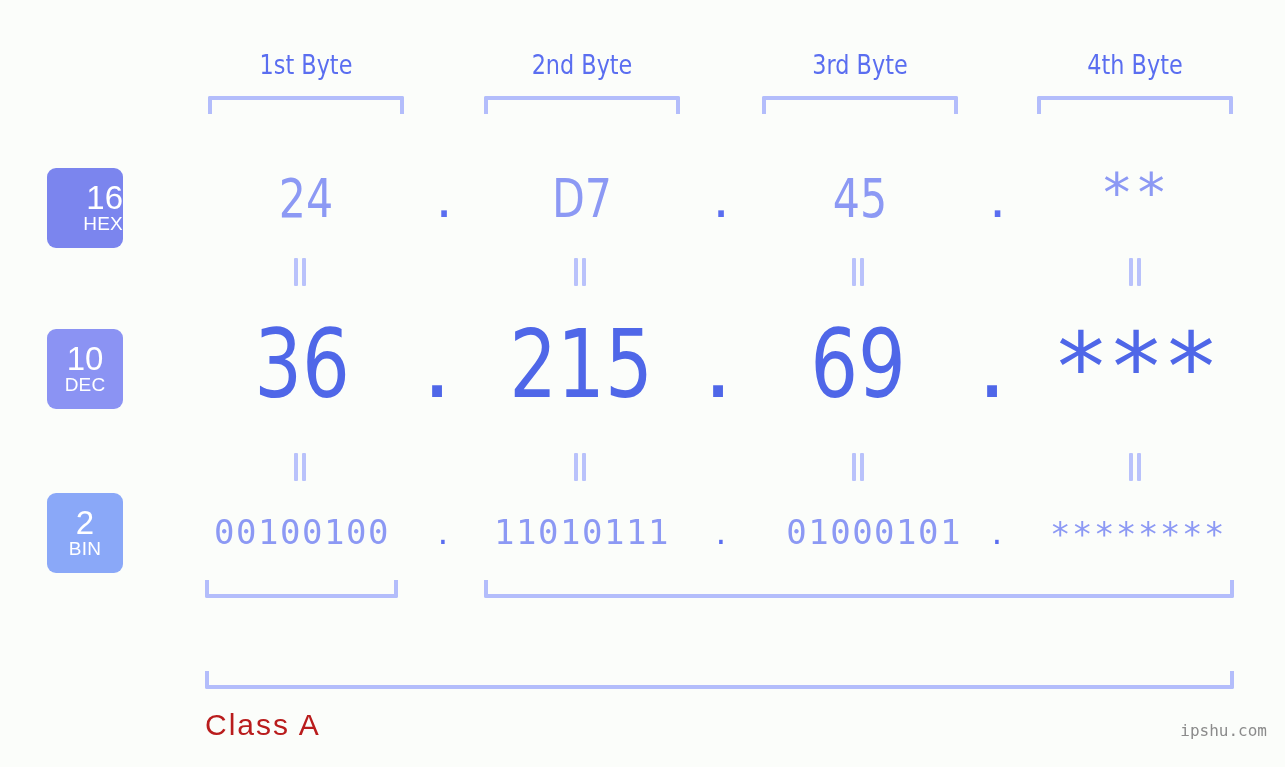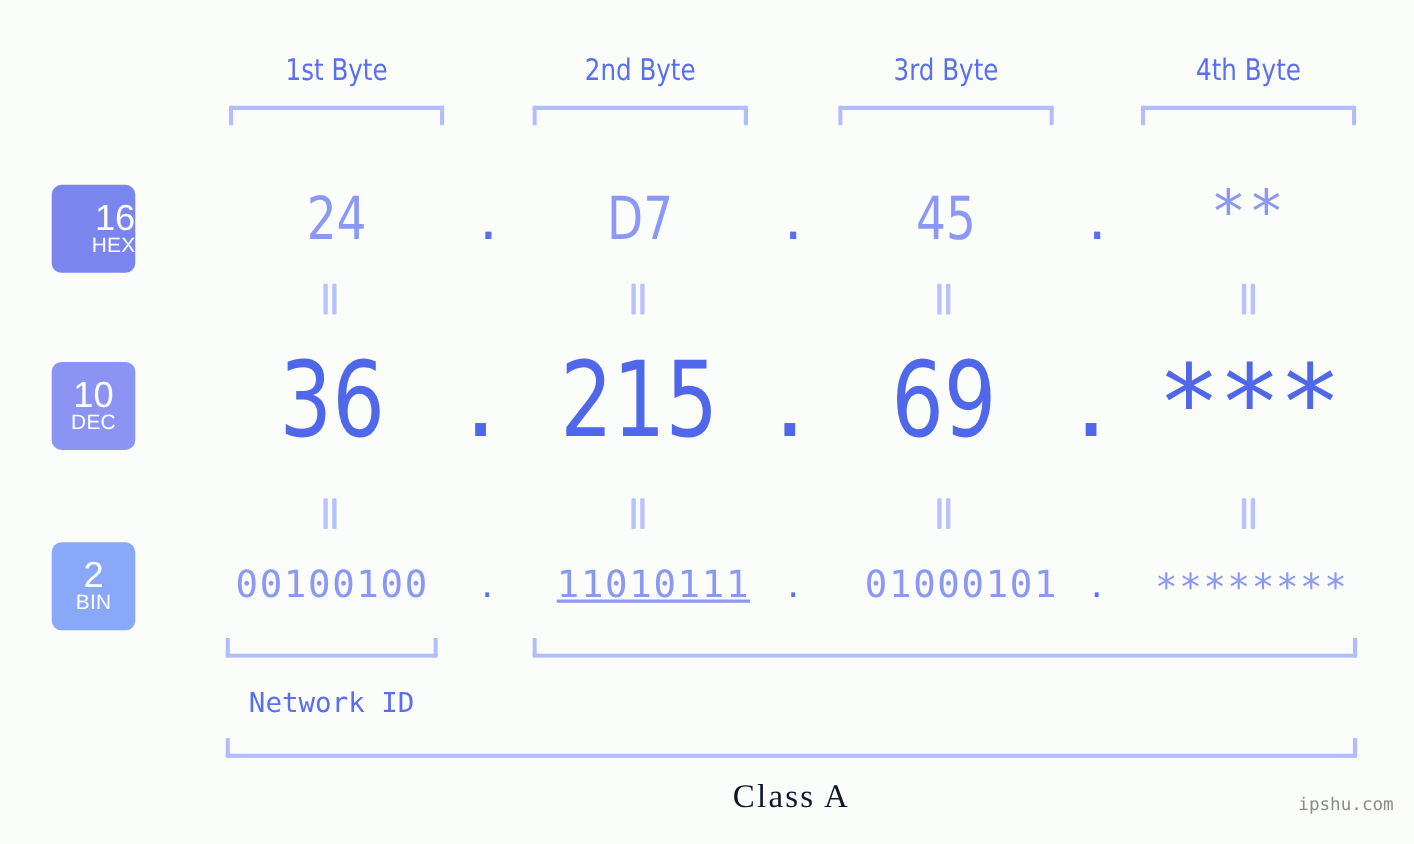--- a/index.html
+++ b/index.html
@@ -180,25 +180,25 @@
     position: absolute;
     text-align: center;
     white-space: nowrap;
     color: #5a6ef0;
     font-size: 25px;
     font-family: "DejaVu Sans Mono", "Liberation Mono", monospace;
     line-height: 1;
   }
   .class-caption {
     position: absolute;
-    text-align: center;
-    white-space: nowrap;
-    color: #0f172a;
+    text-align: left;
+    white-space: nowrap;
+    color: #b91c1c;
     font-size: 30px;
-    font-family: Liberation Serif, serif;
+    font-family: Liberation Sans, sans-serif;
     letter-spacing: 2px;
     line-height: 1;
   }
 
   
   .watermark {
     position: absolute;
     right: 18px;
     bottom: 27px;
     color: #8b8b8b;
@@ -285,30 +285,29 @@
       <i></i>
     </div>
   <div class="eq" style="left:1128px; top:441px;">
       <i></i>
       <i></i>
     </div>
 
   <div class="row" style="top:503px;">
     <div class="cell bin-val" style="left:200px; top:0; width:204px;">00100100</div>
     <div class="cell bin-dot" style="left:404px; top:0; width:78px;">.</div>
-    <div class="cell bin-val" style="left:492px; top:0; width:204px;text-decoration:underline;">11010111</div>
+    <div class="cell bin-val" style="left:480px; top:0; width:204px;">11010111</div>
     <div class="cell bin-dot" style="left:682px; top:0; width:78px;">.</div>
     <div class="cell bin-val" style="left:758px; top:0; width:204px;text-align:right;">01000101</div>
     <div class="cell bin-dot" style="left:958px; top:0; width:78px;">.</div>
     <div class="cell bin-star" style="left:1036px; top:2px; width:204px;">********</div>
   </div>
 
   <div class="bracket bracket-up" style="left:205px; top:568px; width:193px;"></div>
   <div class="bracket bracket-up" style="left:484px; top:568px; width:750px;"></div>
 
-  <div class="caption" style="left:205px; top:614px; width:193px;">Network ID</div>
 
   <div class="bracket bracket-up" style="left:205px; top:659px; width:1029px;"></div>
   <div class="class-caption" style="left:205px; top:698px; width:1029px;">Class A</div>
 
   <div class="watermark">ipshu.com</div>
 
 </div>
 
 </body></html>

